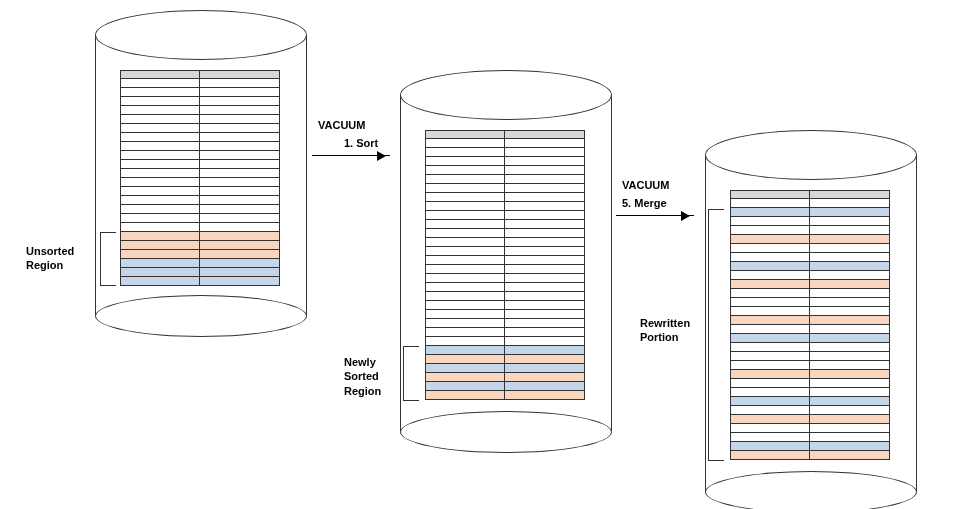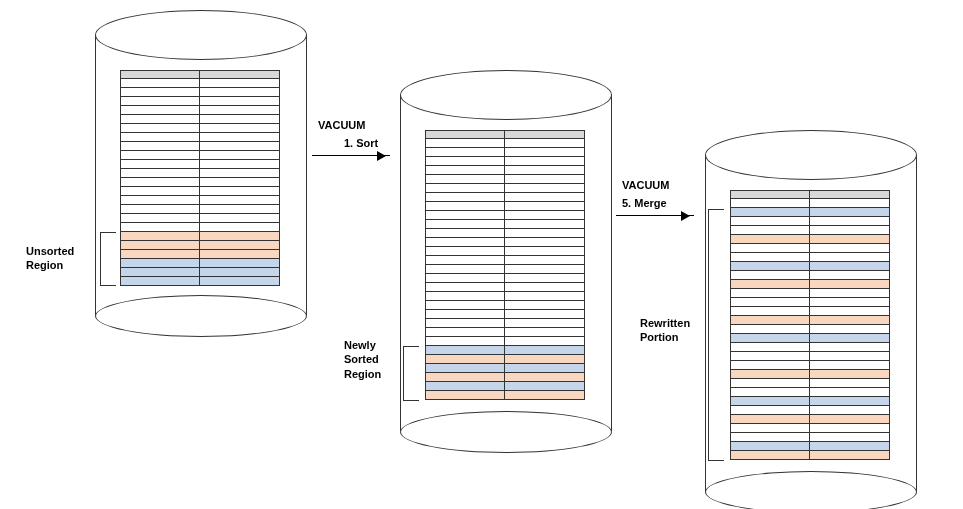--- a/index.html
+++ b/index.html
@@ -315,21 +315,21 @@
         <div class="cell c-blue"></div>
       </div>
       <div class="row">
         <div class="cell left c-peach"></div>
         <div class="cell c-peach"></div>
       </div>
     </div>
 </div>
 
 <div class="bracket" style="left:403px; top:346px; width:15px; height:53px;"></div>
-<div class="label" style="left:344px; top:338px; width:55px;">Newly<br>Sorted<br>Region</div>
+<div class="label" style="left:344px; top:355px; width:55px;">Newly<br>Sorted<br>Region</div>
 
 <div class="arrow" style="left:616px; top:215px; width:78px;"></div>
 <div class="label" style="left:622px; top:178px;">VACUUM</div>
 <div class="label" style="left:622px; top:196px;">5. Merge</div>
 
 <div class="cylinder" style="left:705px; top:130px; width:210px; height:390px;">
   <div class="cyl-body" style="left:0; top:25px; width:210px; height:336px;"></div>
   <div class="cyl-bottom" style="left:0; top:341px; width:210px; height:40px;"></div>
   <div class="cyl-top" style="left:0; top:0; width:210px; height:48px;"></div>
   <div class="table" id="tbl-right" style="left:25px; top:60px; width:160px;">

